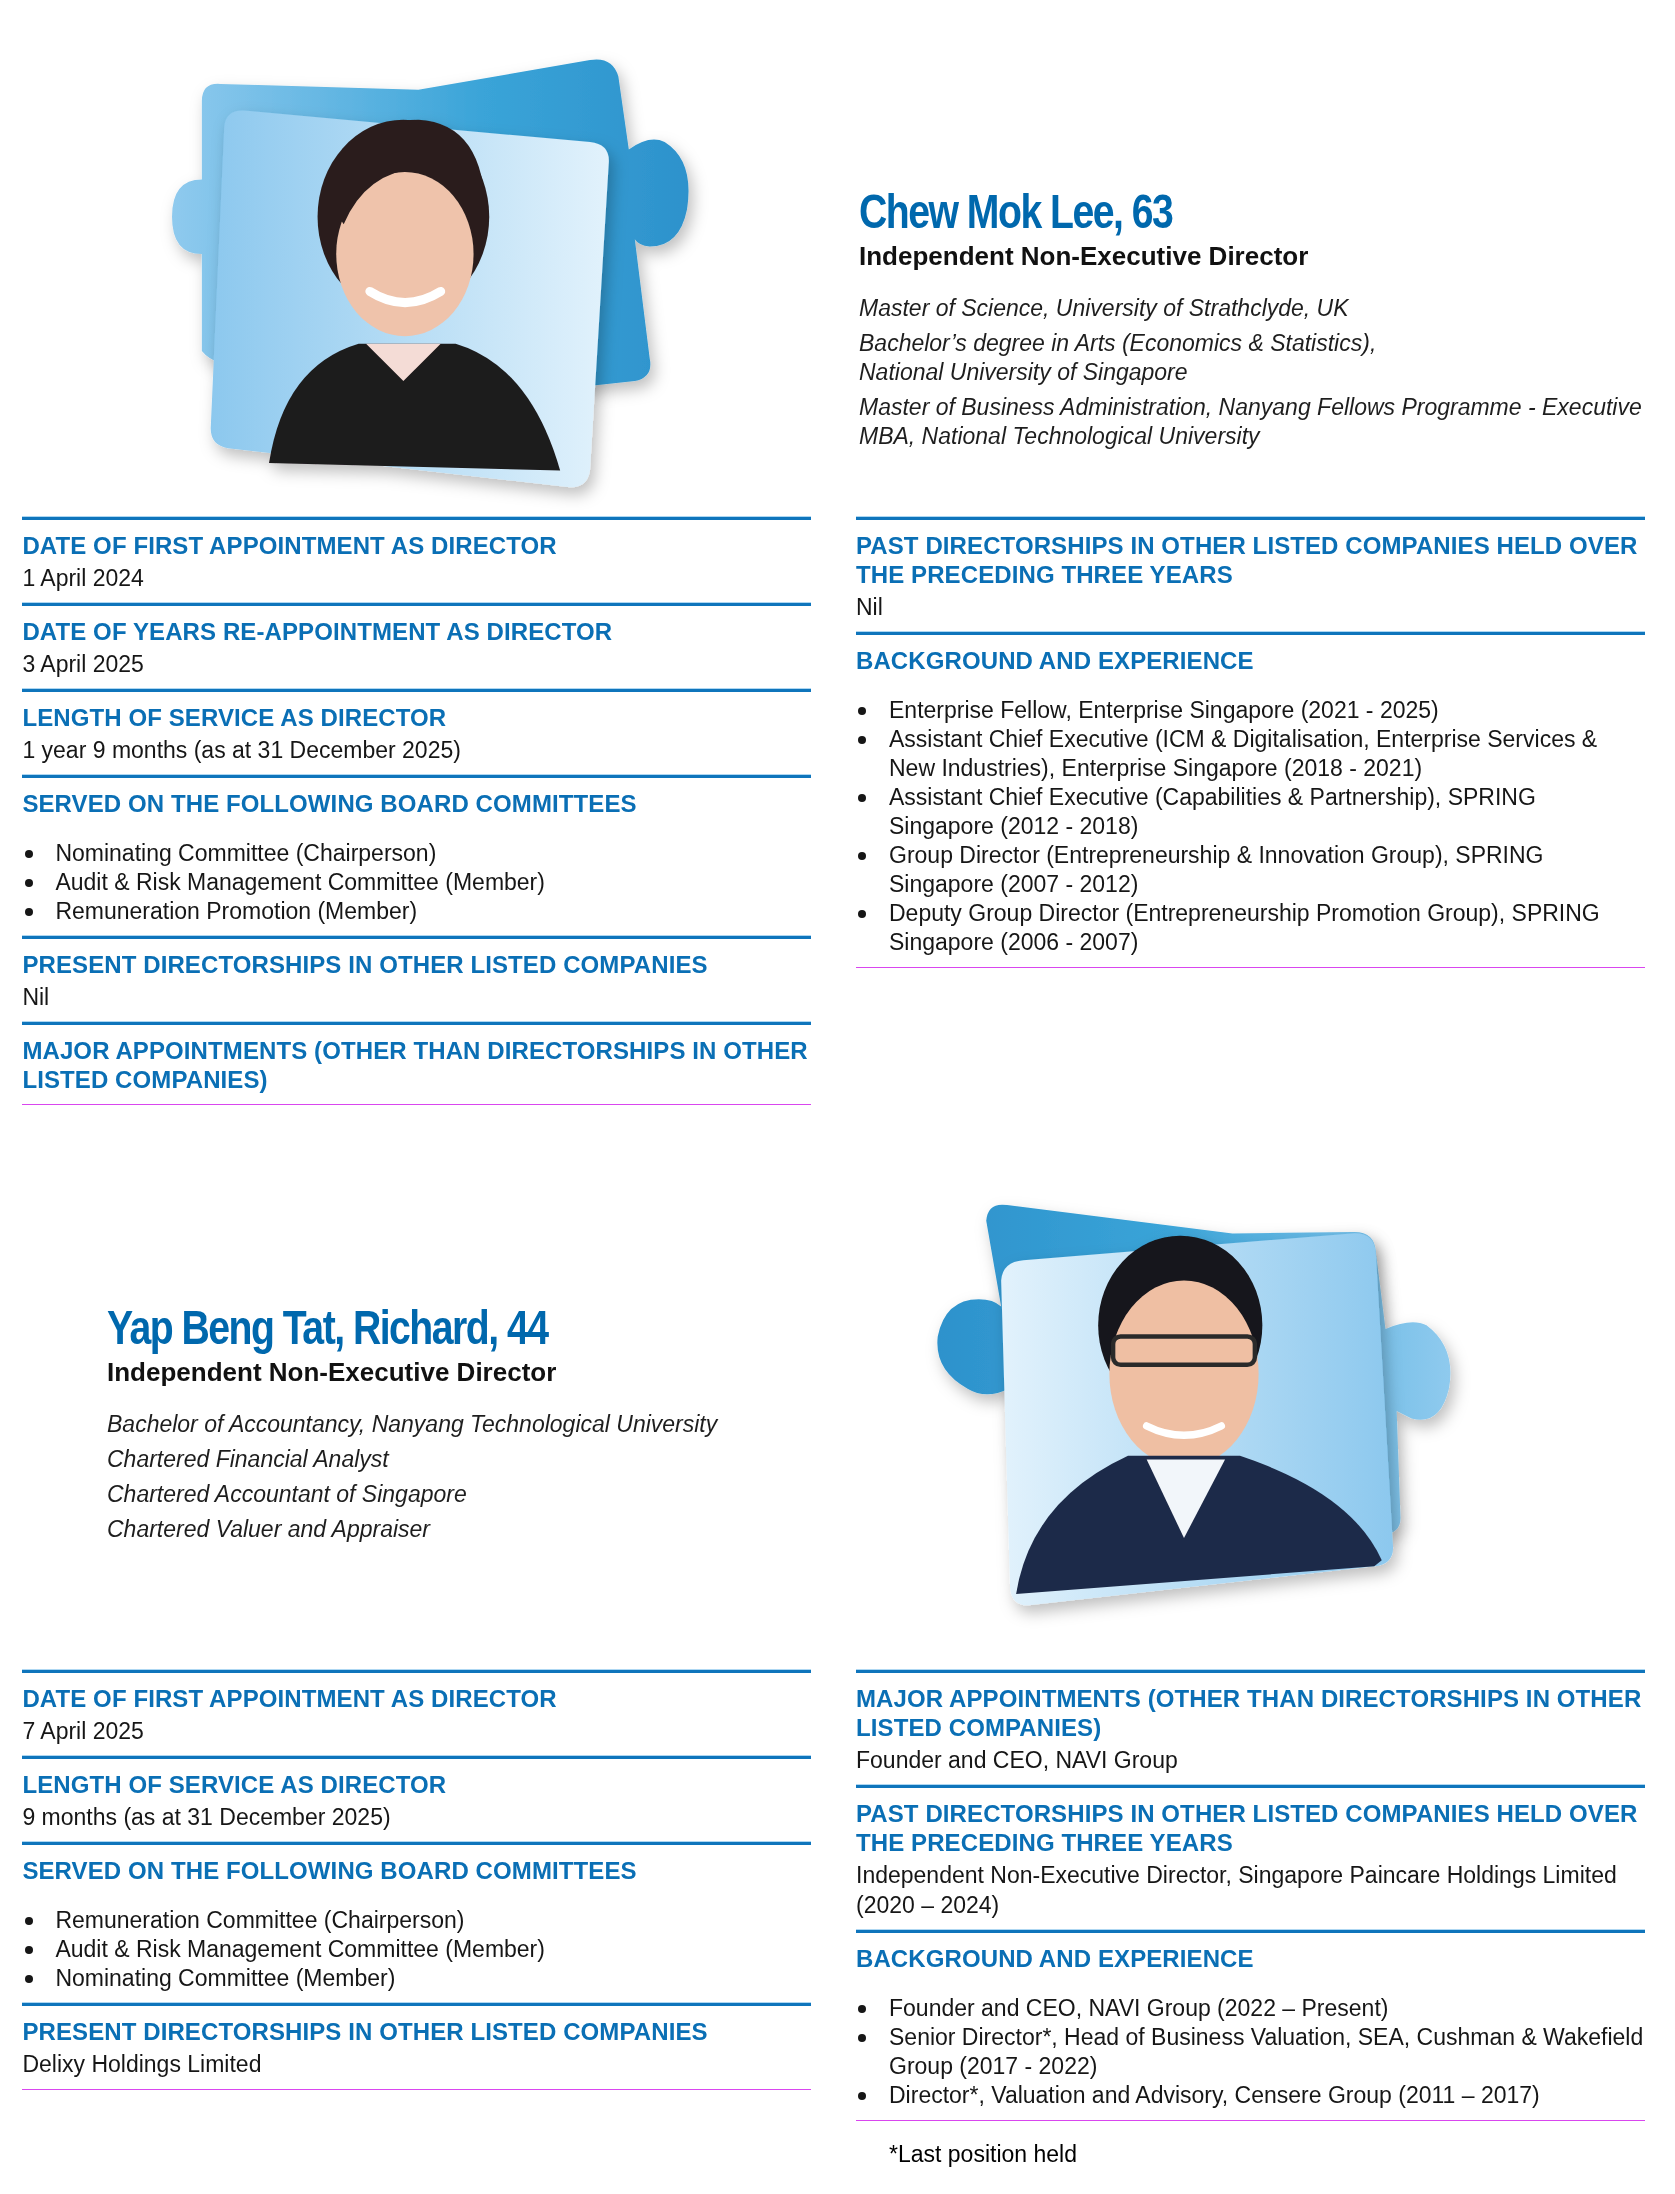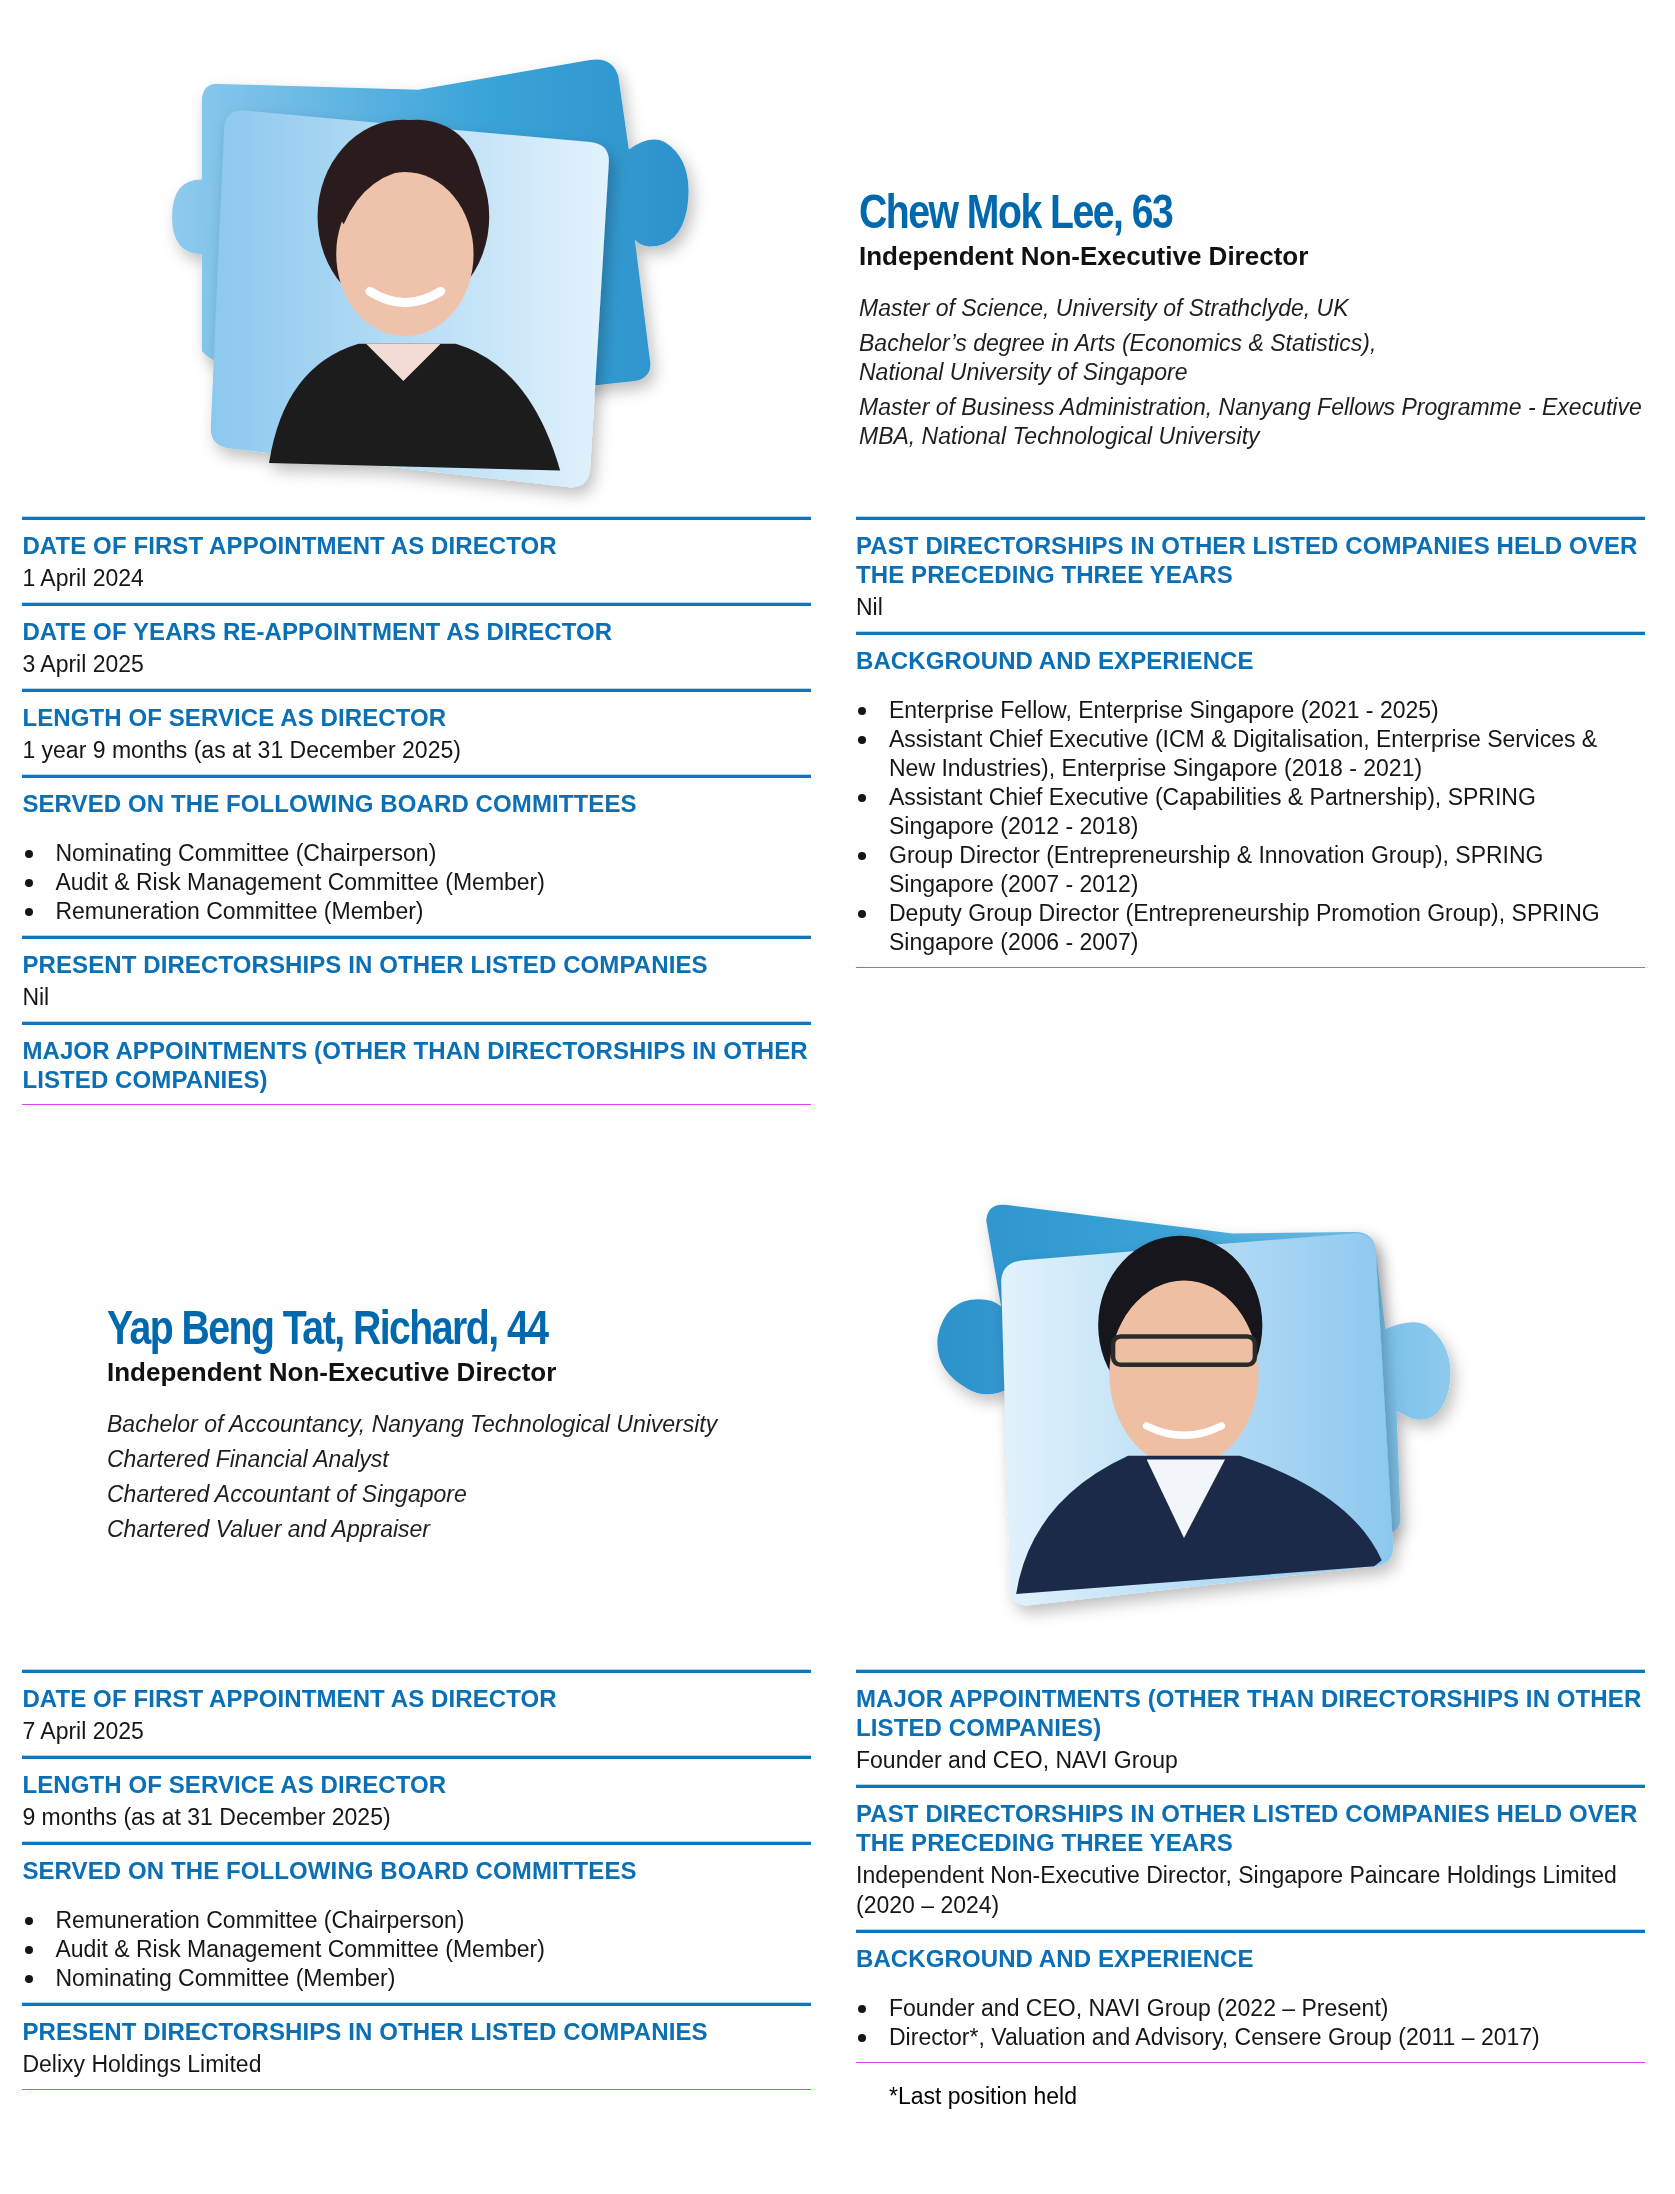--- a/index.html
+++ b/index.html
@@ -110,21 +110,21 @@
   </div>
   <div class="sec">
     <div class="sec-h">LENGTH OF SERVICE AS DIRECTOR</div>
     <div class="sec-v">1 year 9 months (as at 31 December 2025)</div>
   </div>
   <div class="sec">
     <div class="sec-h">SERVED ON THE FOLLOWING BOARD COMMITTEES</div>
     <ul class="bul">
       <li>Nominating Committee (Chairperson)</li>
       <li>Audit &amp; Risk Management Committee (Member)</li>
-      <li>Remuneration Committee (Member)</li>
+      <li>Remuneration Promotion (Member)</li>
     </ul>
   </div>
   <div class="sec">
     <div class="sec-h">PRESENT DIRECTORSHIPS IN OTHER LISTED COMPANIES</div>
     <div class="sec-v">Nil</div>
   </div>
   <div class="sec last-border">
     <div class="sec-h">MAJOR APPOINTMENTS (OTHER THAN DIRECTORSHIPS IN OTHER LISTED COMPANIES)</div>
   </div>
 </div>
@@ -215,18 +215,19 @@
     <div class="sec-v">Founder and CEO, NAVI Group</div>
   </div>
   <div class="sec">
     <div class="sec-h">PAST DIRECTORSHIPS IN OTHER LISTED COMPANIES HELD OVER THE PRECEDING THREE YEARS</div>
     <div class="sec-v">Independent Non-Executive Director, Singapore Paincare Holdings Limited (2020 – 2024)</div>
   </div>
   <div class="sec last-border">
     <div class="sec-h">BACKGROUND AND EXPERIENCE</div>
     <ul class="bul">
       <li>Founder and CEO, NAVI Group (2022 – Present)</li>
+      <li>Senior Director*, Head of Business Valuation, SEA, Cushman &amp; Wakefield Group (2017 - 2022)</li>
       <li>Director*, Valuation and Advisory, Censere Group (2011 – 2017)</li>
     </ul>
   </div>
   <div class="footnote" style="padding-left:33px; margin-top:18px;">*Last position held</div>
 </div>
 
 
 </body></html>

